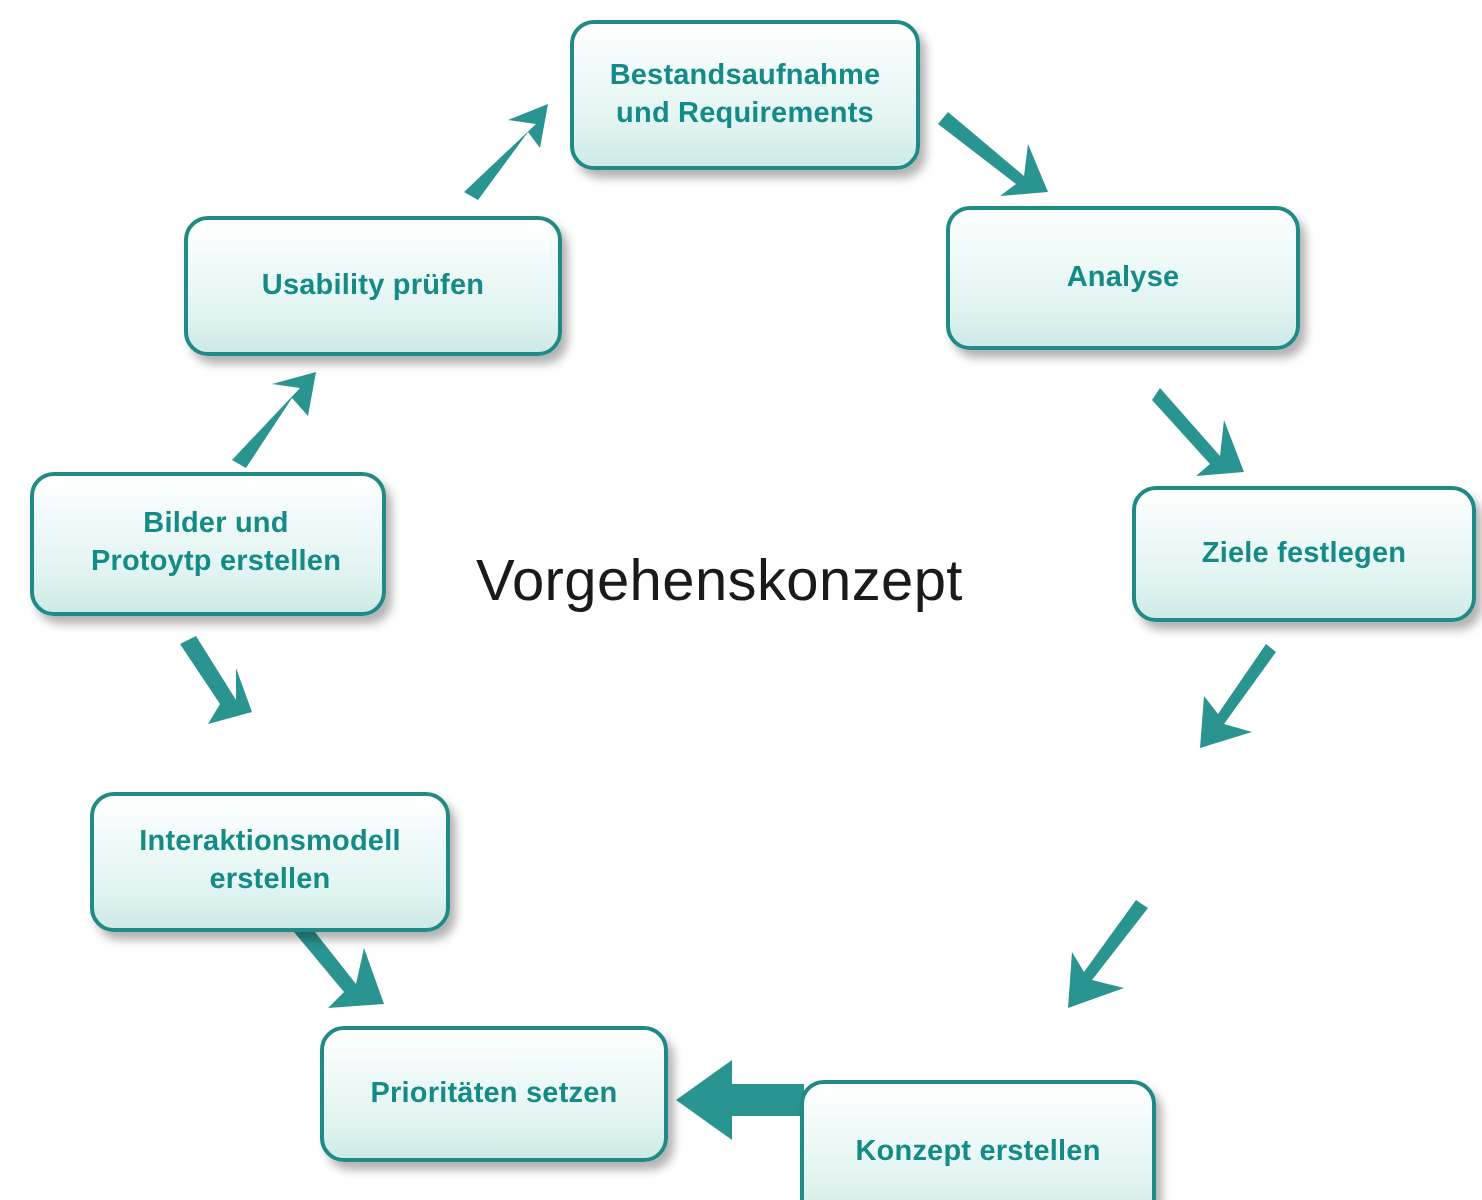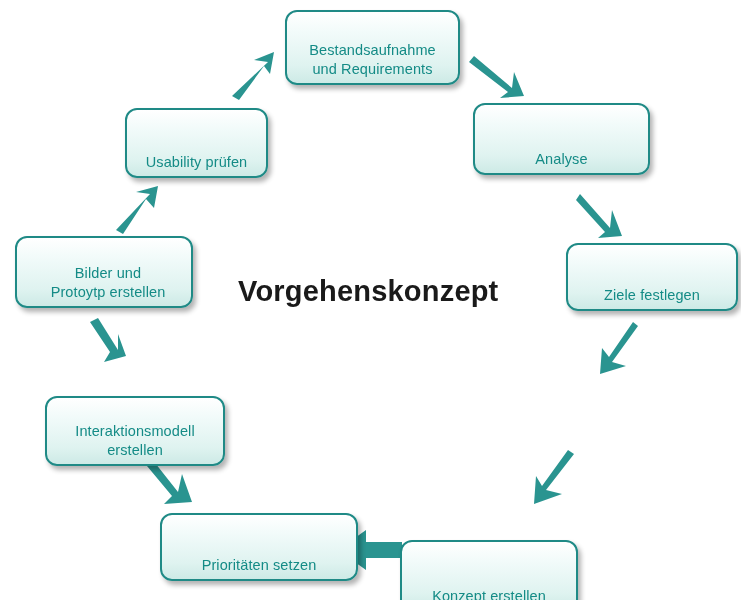--- a/index.html
+++ b/index.html
@@ -18,40 +18,40 @@
     overflow: hidden;
   }
   .node {
     position: absolute;
     box-sizing: border-box;
     border: 2px solid #1f8a86;
     border-radius: 12px;
     background: linear-gradient(to bottom, #ffffff 0%, #f2fbfa 28%, #dff3f0 75%, #cdeae6 100%);
     box-shadow: 3px 4px 5px rgba(0,0,0,0.30);
     display: flex;
-    align-items: flex-end;
+    align-items: center;
     justify-content: center;
     text-align: center;
     color: #148b86;
-    font-weight: normal;
+    font-weight: bold;
     font-size: 14.5px;
     line-height: 1.30;
     letter-spacing: 0.1px;
     padding: 4px 8px;
     user-select: none;
   }
   .node .label {
     display: block;
     white-space: pre-line;
   }
   #center-title {
     position: absolute;
     color: #1a1a1a;
     font-size: 29px;
-    font-weight: bold;
+    font-weight: normal;
     letter-spacing: 0.2px;
     white-space: nowrap;
     user-select: none;
   }
   .arrow {
     position: absolute;
     pointer-events: none;
   }
   .arrow svg { display: block; overflow: visible; }
 </style>
@@ -125,33 +125,33 @@
 
   <div class="node" style="left:566px; top:243px; width:172px; height:68px;">
     <span class="label">Ziele festlegen</span>
   </div>
 
 
   <div class="node" style="left:400px; top:540px; width:178px; height:72px;">
     <span class="label">Konzept erstellen</span>
   </div>
 
-  <div class="node" style="left:160px; top:513px; width:198px; height:68px;">
+  <div class="node" style="left:160px; top:513px; width:174px; height:68px;">
     <span class="label">Prioritäten setzen</span>
   </div>
 
   <div class="node" style="left:45px; top:396px; width:180px; height:70px;">
     <span class="label">Interaktionsmodell
 erstellen</span>
   </div>
 
   <div class="node" style="left:15px; top:236px; width:178px; height:72px;padding-left:16px;">
     <span class="label">Bilder und
 Protoytp erstellen</span>
   </div>
 
-  <div class="node" style="left:92px; top:108px; width:143px; height:70px;margin-left:33px;">
+  <div class="node" style="left:92px; top:108px; width:189px; height:70px;">
     <span class="label">Usability prüfen</span>
   </div>
 
   <div id="center-title" style="left:238px; top:275px;">Vorgehenskonzept</div>
 
 </div>
 
 </body></html>

